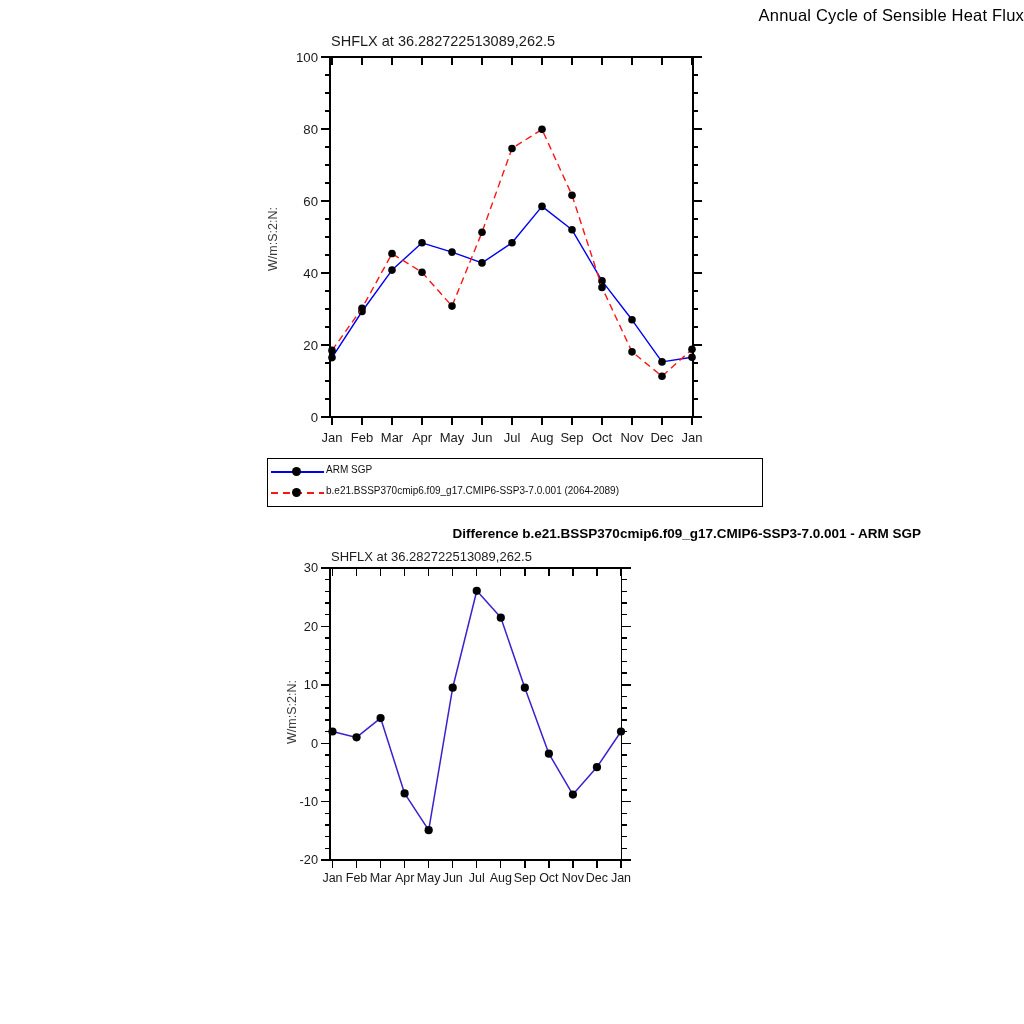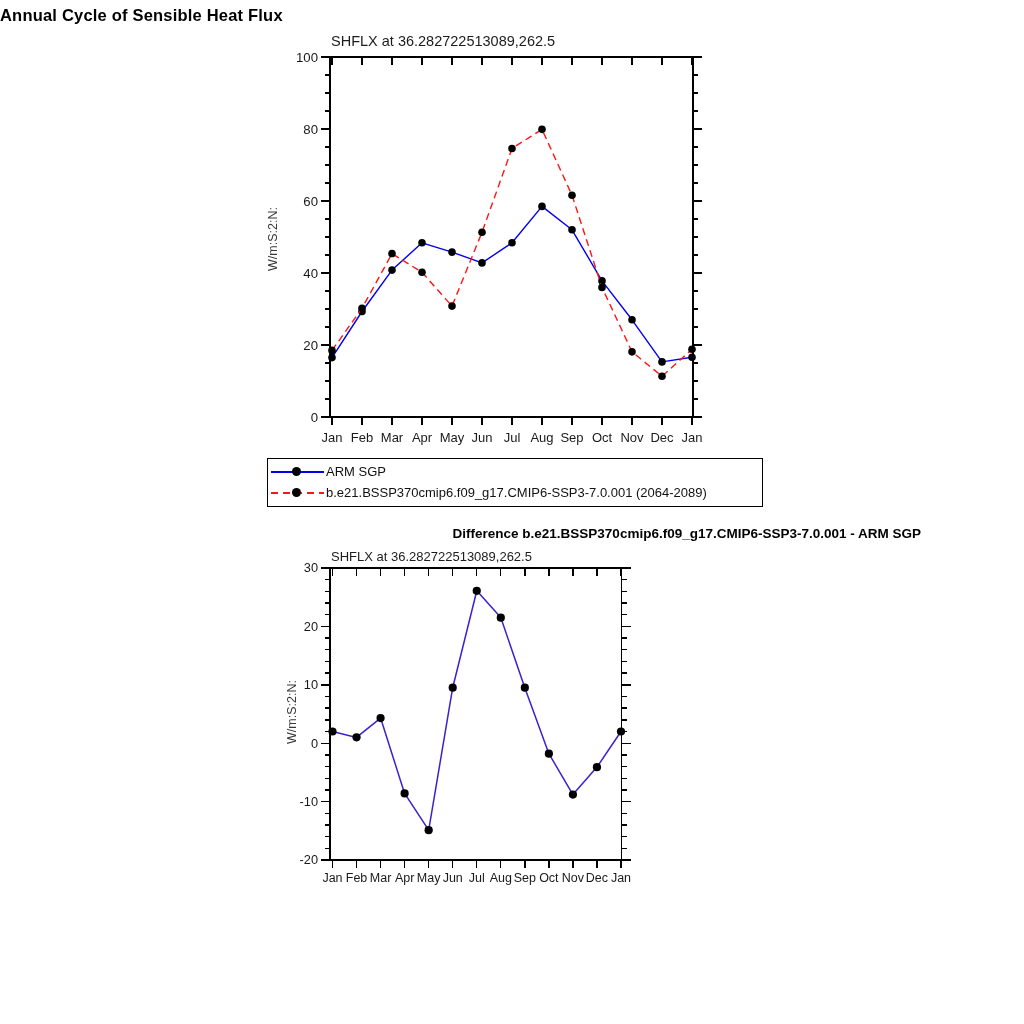--- a/index.html
+++ b/index.html
@@ -1,38 +1,38 @@
 <!DOCTYPE html>
 <html><head>
 <meta charset="utf-8">
 <style>
   html,body{margin:0;padding:0;background:#fff;}
   #page{position:relative;width:1024px;height:1024px;background:#ffffff;overflow:hidden;
         font-family:"Liberation Sans",sans-serif;color:#000;}
   svg{position:absolute;left:0;top:0;}
-  .title1{position:absolute;top:6px;left:0;width:1024px;text-align:left;
-          font-size:16.5px;font-weight:bold;letter-spacing:0.2px;}
+  .title1{position:absolute;top:6px;left:0;width:1024px;text-align:right;
+          font-size:16.5px;font-weight:normal;letter-spacing:0.2px;}
   .subtitle1{position:absolute;top:33px;left:331px;font-size:14.5px;color:#1c1c1c;}
   .ylabel{position:absolute;width:120px;text-align:center;font-size:12.5px;color:#3a3a3a;
           transform:rotate(-90deg);transform-origin:center;white-space:nowrap;}
   #ylabel1{left:213px;top:232px;}
   #ylabel2{left:232px;top:705px;}
   .title2{position:absolute;top:526px;left:0;width:921px;text-align:right;
           font-size:13.5px;font-weight:bold;}
   .subtitle2{position:absolute;top:549px;left:331px;font-size:13px;color:#1c1c1c;}
   .legend{position:absolute;left:267px;top:458px;width:494px;height:47px;
           border:1.4px solid #000;background:#fff;}
   .legend-row{position:absolute;left:0;width:100%;height:20px;}
   .legend-row.r1{top:3px;}
   .legend-row.r2{top:24px;}
   .lr-line{position:absolute;left:3px;width:53px;top:9px;height:2px;}
   .lr-line.solid-blue{background:#0000ee;height:1.7px;}
   .lr-line.dashed-red{background:repeating-linear-gradient(90deg,#fd1515 0 7px,transparent 7px 12px);}
   .lr-dot{position:absolute;left:24px;top:5px;width:9px;height:9px;border-radius:50%;background:#000;}
-  .lr-label{position:absolute;left:58px;top:2px;font-size:13px;white-space:nowrap;color:#111;}
+  .lr-label{position:absolute;left:58px;top:2px;font-size:10px;white-space:nowrap;color:#111;}
 </style>
 </head>
 <body>
 
 <div id="page">
 
   <div class="title1">Annual Cycle of Sensible Heat Flux</div>
   <div class="subtitle1">SHFLX at 36.282722513089,262.5</div>
   <div class="ylabel" id="ylabel1">W/m:S:2:N:</div>
 

